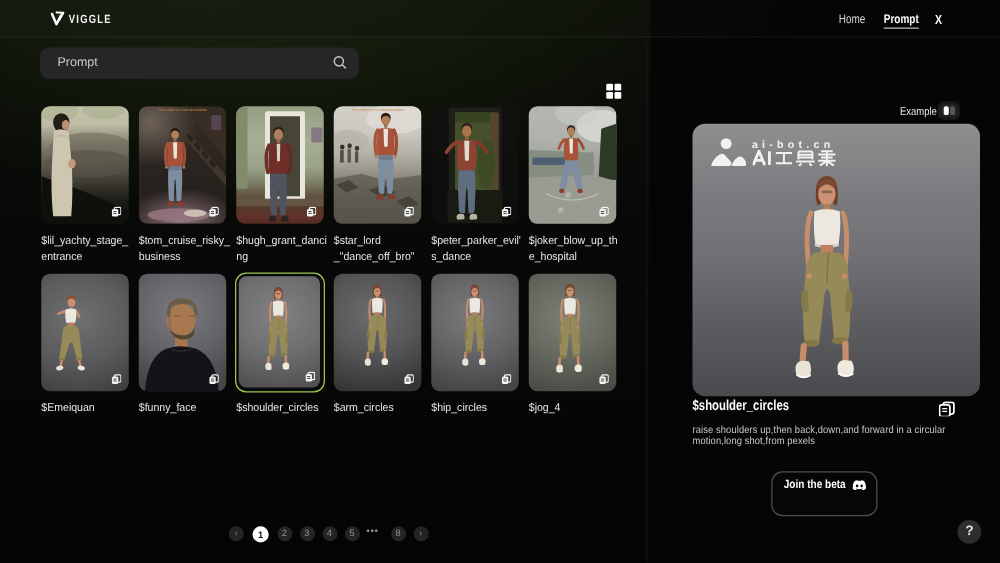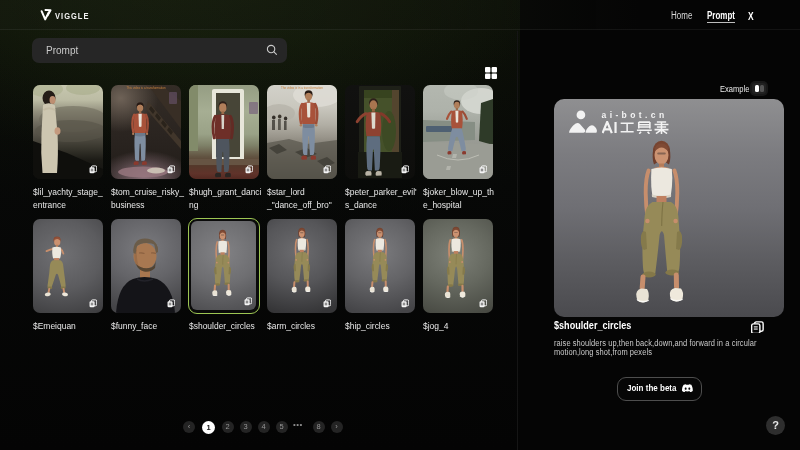--- a/index.html
+++ b/index.html
@@ -68,21 +68,21 @@
     overflow:hidden;
   }
   #wm { position:absolute; left:12.5px; top:11px; }
   #wm .t1 { position:absolute; left:35px; top:0px; font-size:8.5px; font-weight:bold; letter-spacing:3.4px; color:#f3f3f3; white-space:nowrap; }
   #wm .t2 { position:absolute; left:35px; top:10px; }
 
   #title { left:554px; top:319px; font-size:11.5px; font-weight:bold; color:#fff; transform:scaleX(0.79); transform-origin:left top; white-space:nowrap;}
   #copy2 { left:751px; top:321px; }
   #desc { left:554px; top:338.5px; font-size:8.3px; line-height:9.8px; color:#cbcbcb; white-space:nowrap; transform:scaleX(0.90); transform-origin:left top; letter-spacing:0.1px;}
   #joinbtn {
-    left:617px; top:377px; width:85px; height:24px; border-radius:8px;
+    left:617px; top:377px; width:85px; height:36px; border-radius:8px;
     border:1px solid #4e4e4e; background:#060606; border-radius:9px;
   }
   #joinbtn span { position:absolute; left:9px; top:4px; font-size:9.5px; font-weight:bold; color:#fff; transform:scaleX(0.845); transform-origin:left top; white-space:nowrap;}
   #joinbtn svg { position:absolute; right:8px; top:5.5px; }
   #help {
     left:766px; top:416px; width:19px; height:19px; border-radius:50%;
     background:#2e2e2e; color:#e8e8e8; font-size:11px; font-weight:bold; text-align:center; line-height:19px;
   }
 </style>
 </head>

